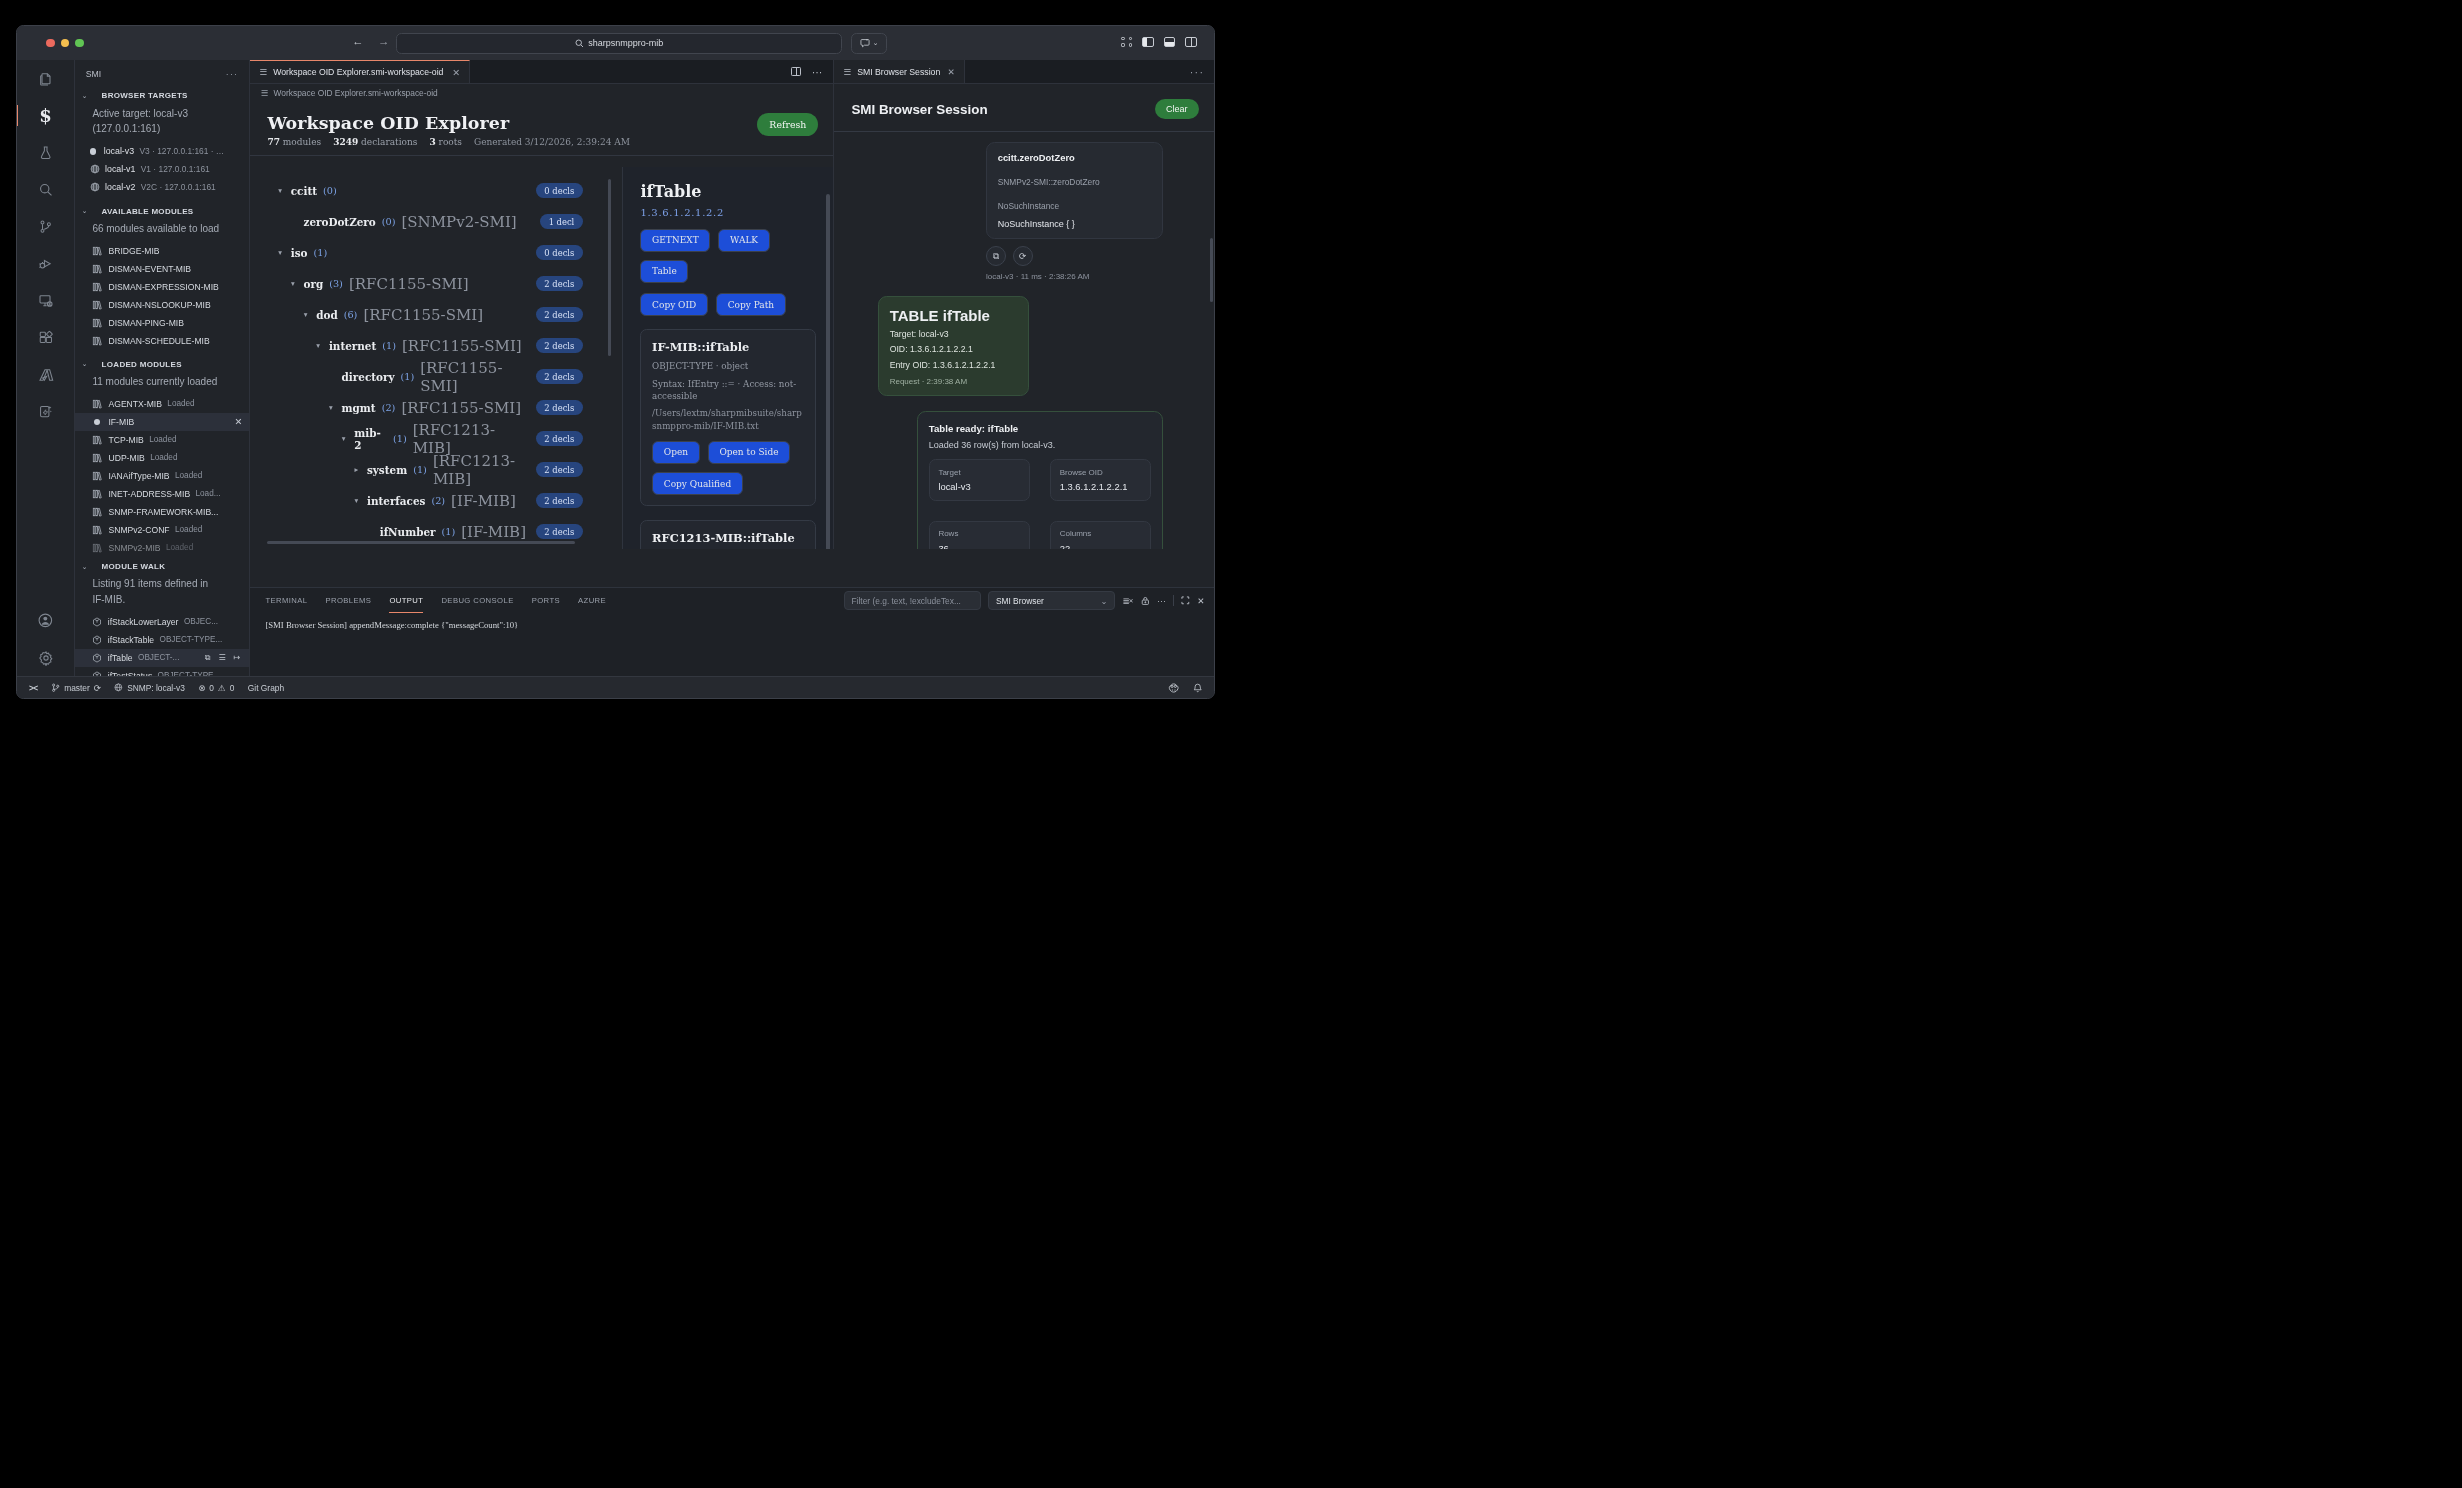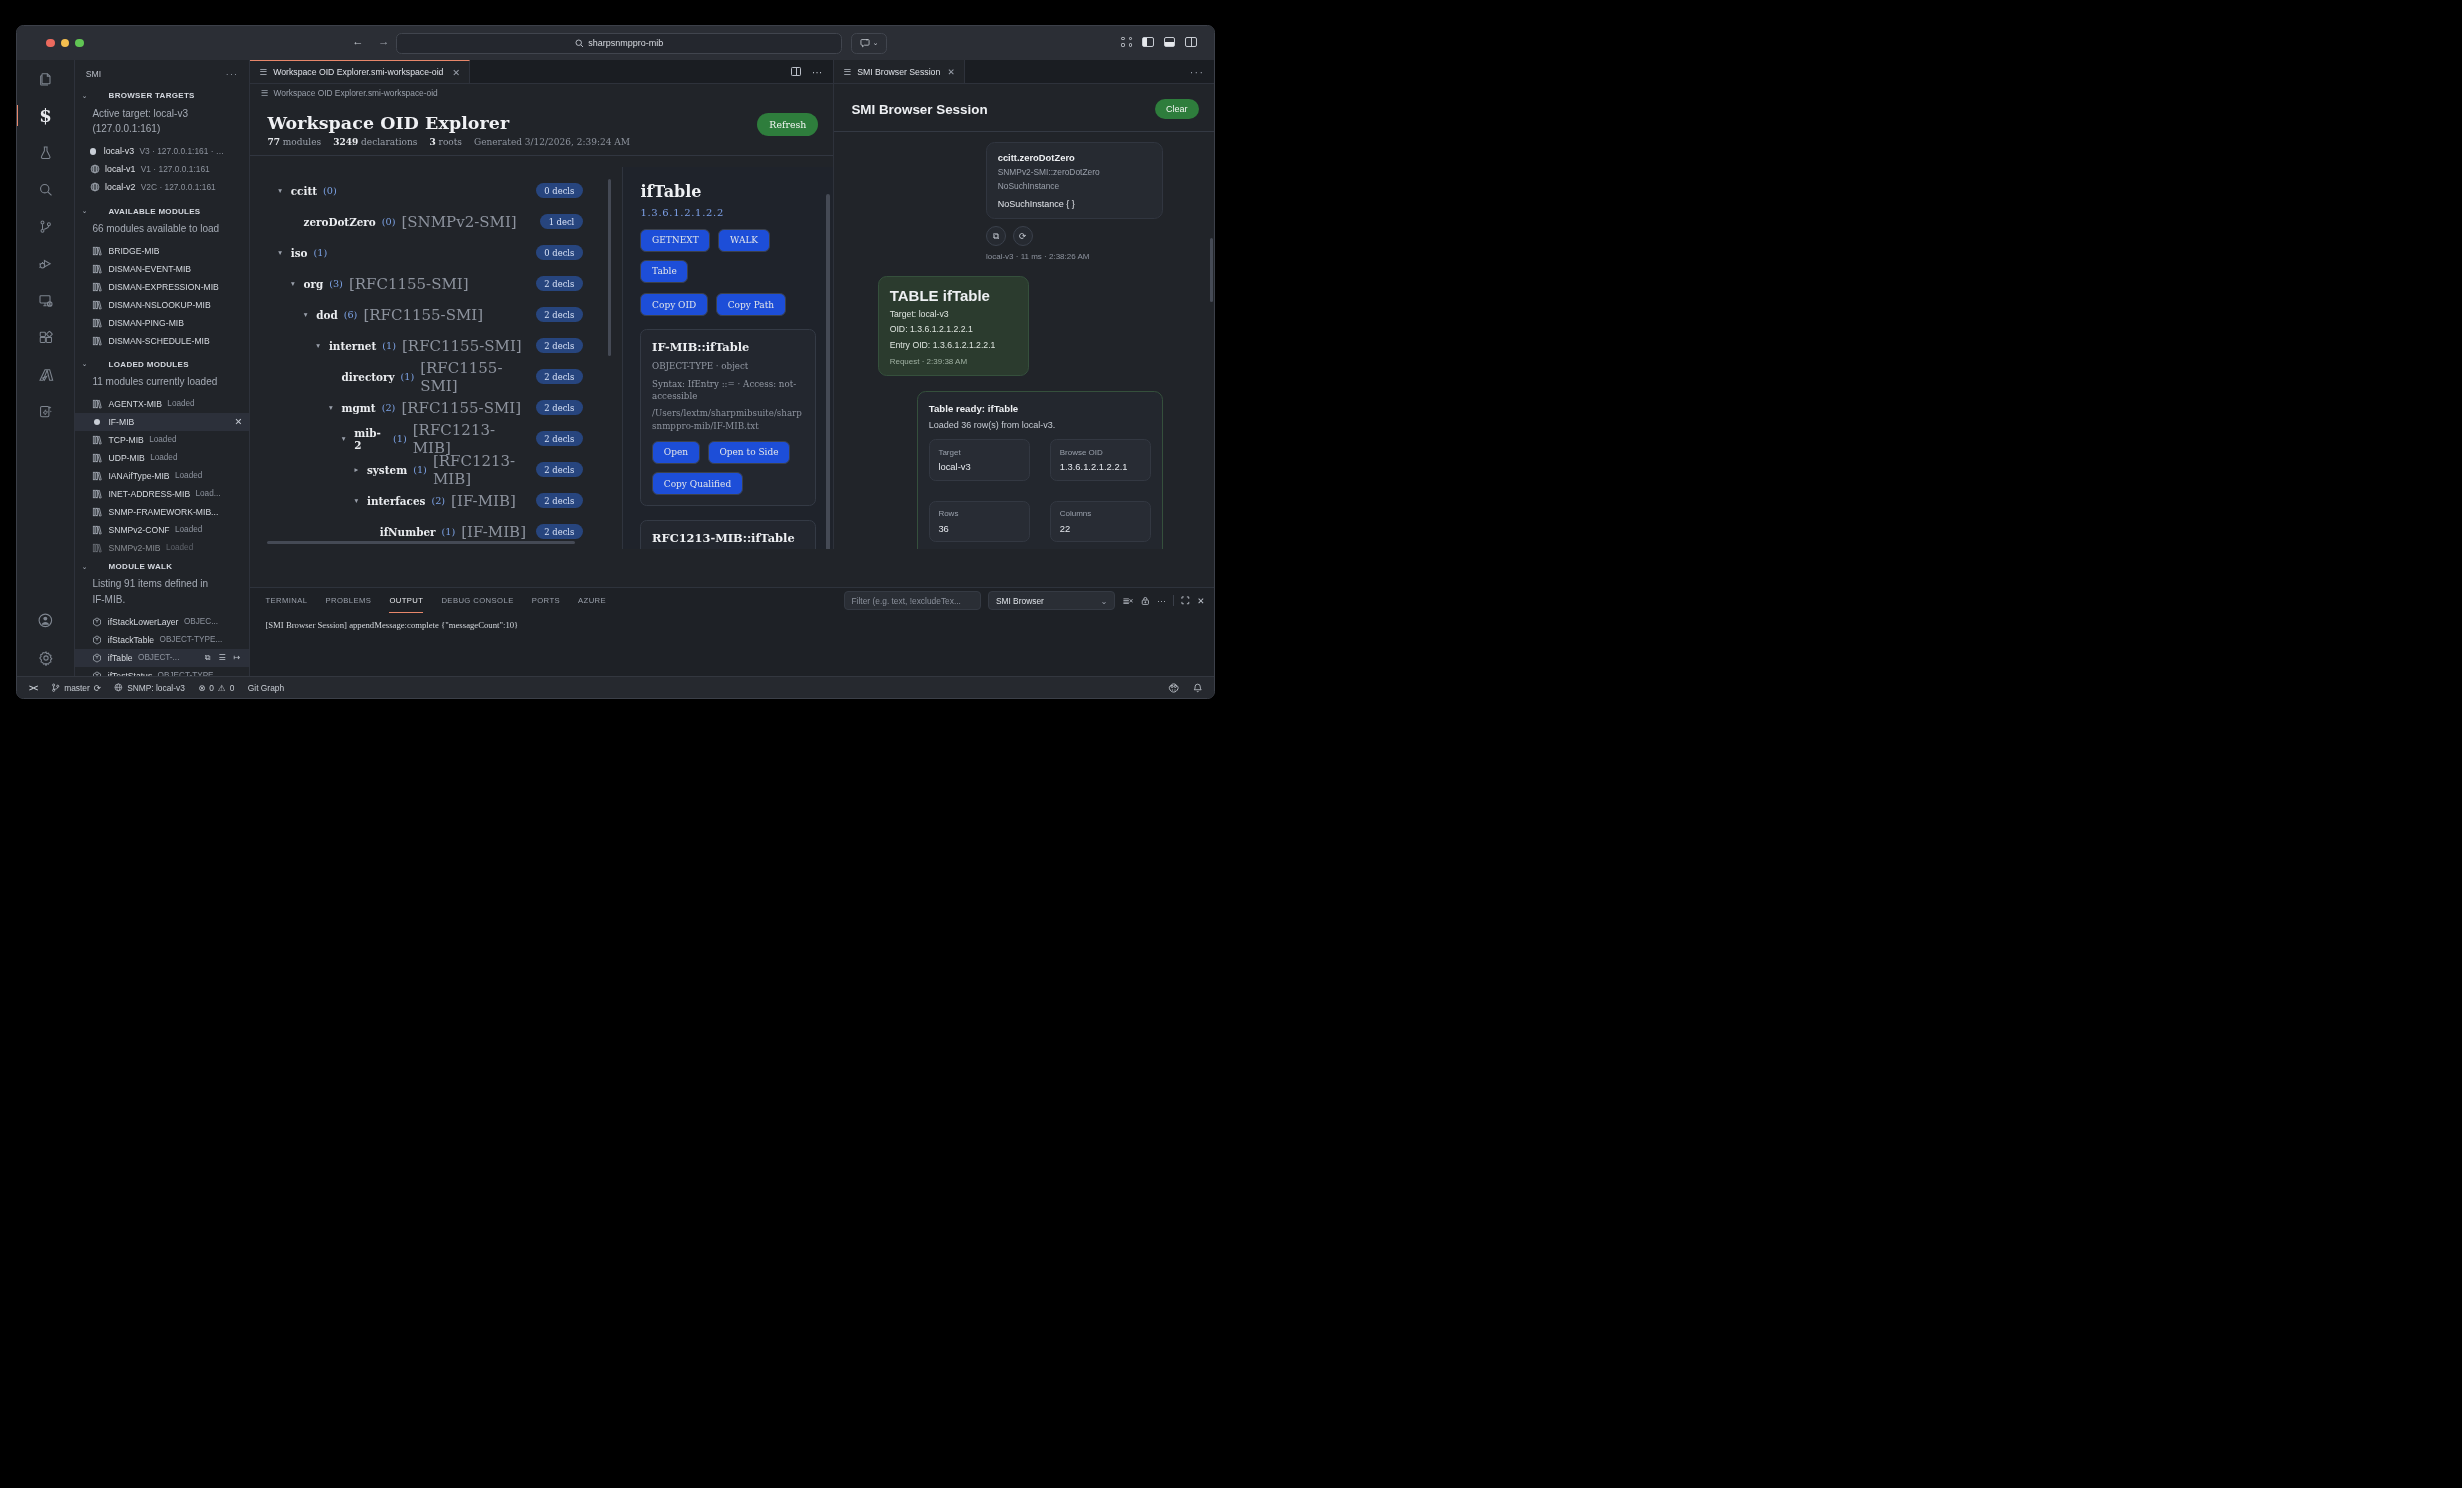--- a/index.html
+++ b/index.html
@@ -40,21 +40,21 @@
   .ab-icon.active { color:#e6e8ec; }
   .ab-icon.active::before { content:""; position:absolute; left:0; top:8px; bottom:8px; width:1.3px; background:#e8876a; }
   .ab-spacer { flex:1; }
   .dollar { font-family:"DejaVu Serif",serif; font-size:18px; font-weight:bold; }
 
   
   .sidebar { position:absolute; left:58px; top:34px; width:175px; bottom:22px; background:#212429;
     border-right:0.7px solid #2e323b; color:#c9ced6; font-size:8.7px; overflow:hidden; }
   .sb-head { display:flex; align-items:center; padding:9.4px 10.7px 6.7px 10.7px; color:#b9bec7; }
   .sb-head .dots { margin-left:auto; color:#9aa0ab; letter-spacing:1.3px; }
-  .sb-sect { display:flex; align-items:center; gap:21px; padding:5.4px 5.4px 4px 6.7px; font-weight:bold;
+  .sb-sect { display:flex; align-items:center; gap:14px; padding:5.4px 5.4px 4px 6.7px; font-weight:bold;
     font-size:8px; letter-spacing:0.3px; color:#d4d8df; }
   .sb-sect .chev { font-size:6.7px; color:#9aa0ab; }
   .sb-desc { padding:1.3px 10.7px 5.4px 17.4px; color:#a6acb6; line-height:1.55; font-size:10px; }
   .m-row { display:flex; align-items:center; gap:5.4px; height:18px; padding:0 6.7px 0 17.4px; white-space:nowrap; overflow:hidden; }
   .m-row .nm { color:#d7dbe1; font-size:8.6px; }
   .m-row .st { color:#8d939e; font-size:8.2px; }
   .m-row.selected { background:#2c303a; }
   .m-row .m-close { display:none; margin-left:auto; color:#c3c8d1; font-size:9.4px; }
   .m-row.has-close .m-close { display:block; }
   .m-row .m-actions { display:none; margin-left:auto; color:#c3c8d1; font-size:8px; letter-spacing:2px; }
@@ -125,21 +125,21 @@
     color:#dfe2e8; font-size:8.7px; }
   .rtab .tabx { color:#9aa0ab; margin-left:1.3px; }
   .rtabs .dots { margin-left:auto; align-self:center; padding-right:10.7px; color:#9aa0ab; letter-spacing:1.3px; }
   .rcontent { position:absolute; left:0; top:24px; right:0; bottom:0; overflow:hidden; }
   .r-head { display:flex; align-items:center; padding:14.7px 16px 12px 17.4px; border-bottom:0.7px solid #343943; }
   .r-title { font-size:13.4px; font-weight:bold; color:#eef0f3; }
   .msg-col { padding:9.4px 0 0 0; }
   .bubble { border-radius:8.7px; padding:9.4px 10.7px; }
   .resp { width:177px; margin-left:auto; margin-right:52px; background:#262a31; border:0.7px solid #313640; }
   .resp h4 { color:#eef0f3; font-size:9.4px; }
-  .resp .ln { color:#9aa0ab; font-size:8.4px; margin-top:4px; }
+  .resp .ln { color:#9aa0ab; font-size:8.4px; margin-top:14px; }
   .resp .val { color:#e4e7ec; font-size:9px; margin-top:7.4px; }
   .msg-tools { width:177px; margin-left:auto; margin-right:52px; margin-top:7.4px; display:flex; gap:6.7px; }
   .circ { width:20px; height:20px; border-radius:50%; border:0.7px solid #3b414c; background:#262a31; color:#c9ced6;
     display:flex; align-items:center; justify-content:center; font-size:8.7px; }
   .msg-meta { width:177px; margin-left:auto; margin-right:52px; margin-top:6px; color:#8d939e; font-size:8px; }
   .req { width:151px; margin:14.7px auto 0 44px; background:#2b3b2e; border:0.7px solid #35503c; }
   .req h4 { color:#eef0f3; font-size:15px; }
   .req .ln { color:#dfe5e0; font-size:8.7px; margin-top:5.4px; }
   .req .meta { color:#9fb0a2; font-size:8px; margin-top:7.4px; }
   .ready { width:246px; margin:14.7px 52px 0 auto; background:#23272e; border:0.7px solid #35503c; border-radius:8.7px; padding:10.7px; }

